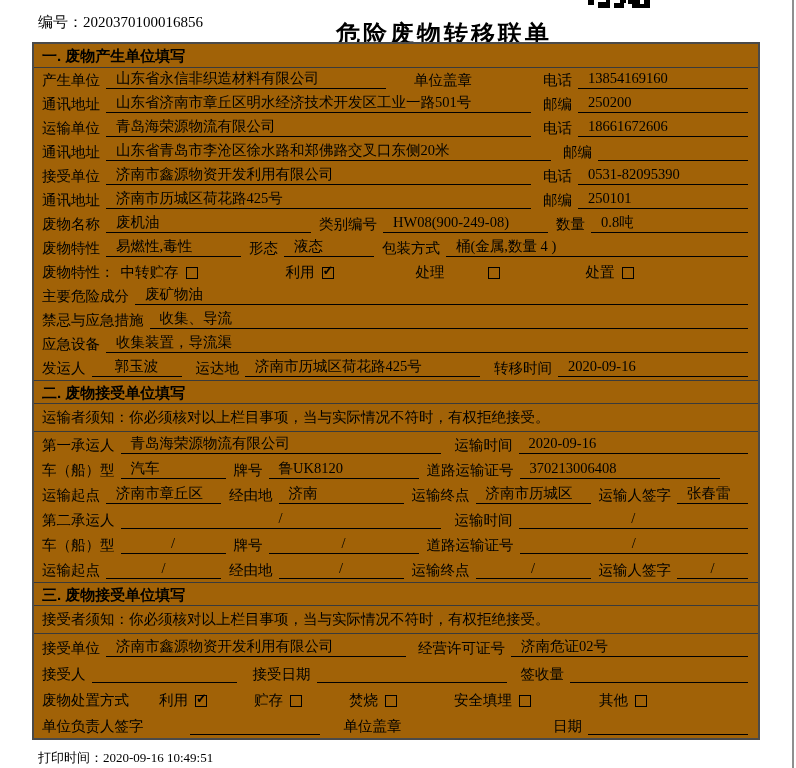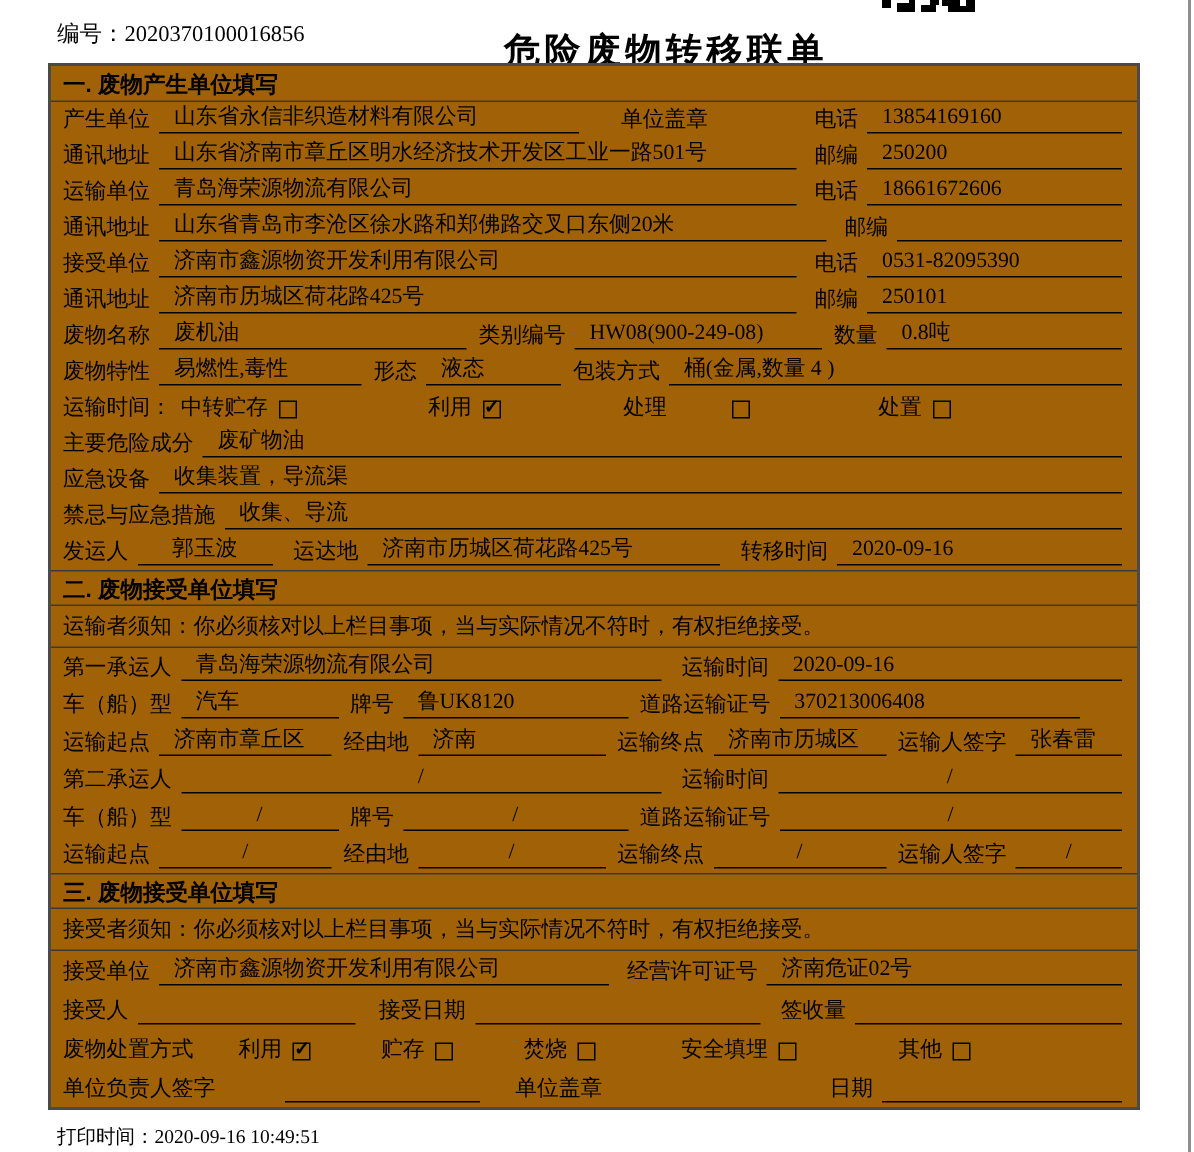--- a/index.html
+++ b/index.html
@@ -144,21 +144,21 @@
   <div class="frow">
     <span class="lbl">废物特性</span>
     <span class="val w135">易燃性,毒性</span>
     <span class="lbl ml8">形态</span>
     <span class="val w90">液态</span>
     <span class="lbl ml8">包装方式</span>
     <span class="val fx">桶(金属,数量 4 )</span>
   </div>
 
   <div class="frow">
-    <span class="lbl">运输时间：</span>
+    <span class="lbl">废物特性：</span>
     <span class="opt ow165">
       <span>中转贮存</span>
       <span class="cb"></span>
     </span>
     <span class="opt ow130">
       <span>利用</span>
       <span class="cb checked"></span>
     </span>
     <span class="opt ow170">
       <span>处理</span>
@@ -169,27 +169,27 @@
       <span class="cb"></span>
     </span>
   </div>
 
   <div class="frow">
     <span class="lbl">主要危险成分</span>
     <span class="val fx">废矿物油</span>
   </div>
 
   <div class="frow">
+    <span class="lbl">禁忌与应急措施</span>
+    <span class="val fx">收集、导流</span>
+  </div>
+
+  <div class="frow">
     <span class="lbl">应急设备</span>
     <span class="val fx">收集装置，导流渠</span>
-  </div>
-
-  <div class="frow">
-    <span class="lbl">禁忌与应急措施</span>
-    <span class="val fx">收集、导流</span>
   </div>
 
   <div class="frow">
     <span class="lbl">发运人</span>
     <span class="val w90 ctr">郭玉波</span>
     <span class="lbl ml14">运达地</span>
     <span class="val w235">济南市历城区荷花路425号</span>
     <span class="lbl ml14">转移时间</span>
     <span class="val fx">2020-09-16</span>
   </div>

